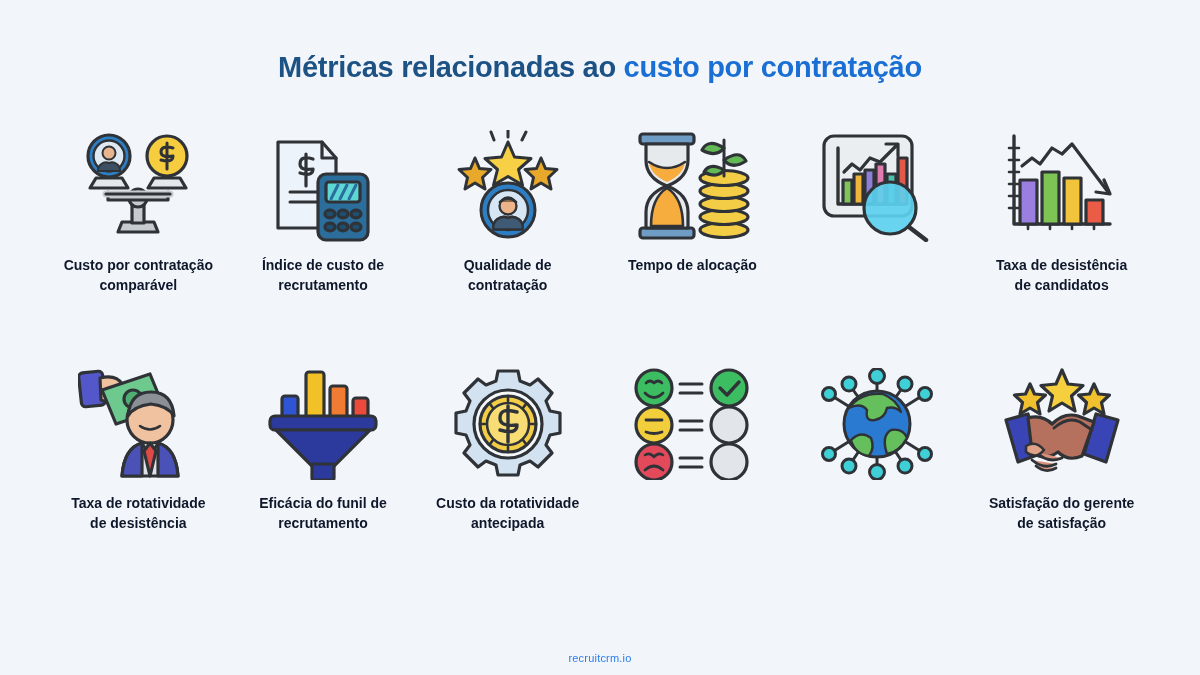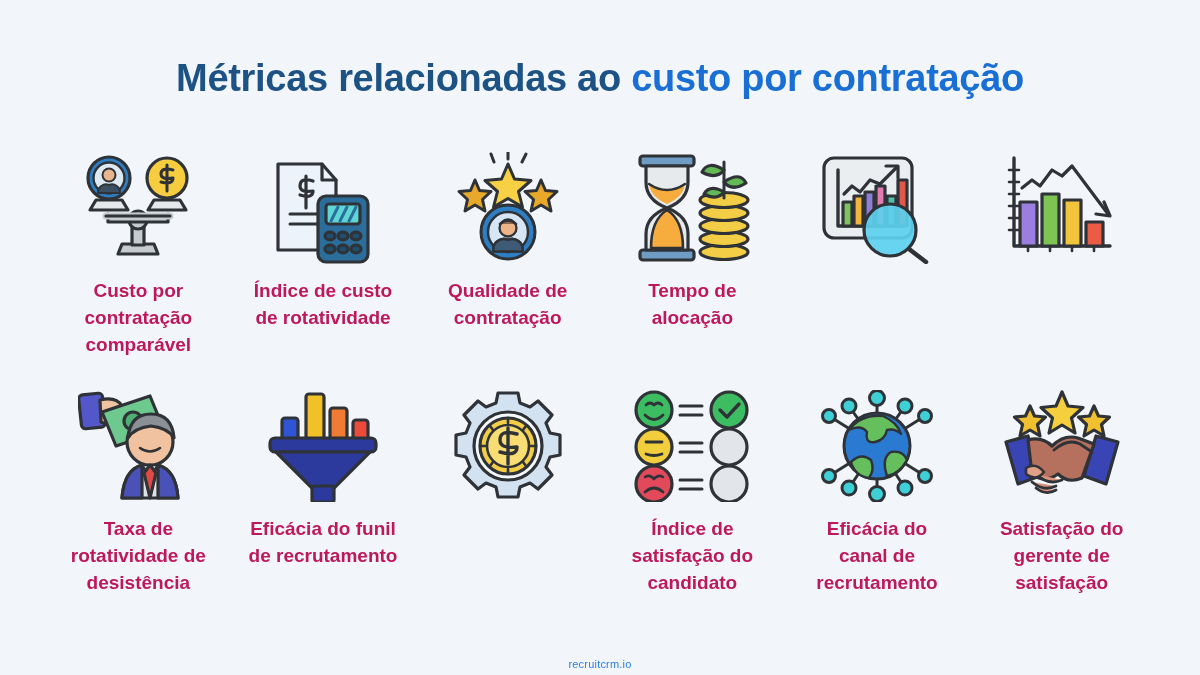--- a/index.html
+++ b/index.html
@@ -16,21 +16,21 @@
   .page {
     position: relative;
     width: 1200px;
     height: 675px;
     box-sizing: border-box;
   }
 
   
   .title {
     text-align: center;
-    font-size: 38px;
+    font-size: 29px;
     font-weight: bold;
     letter-spacing: -0.3px;
     padding-top: 33px;
     line-height: 1.1;
     white-space: nowrap;
   }
   .title .t-dark { color: #1d5285; }
   .title .t-accent { color: #1a6fd4; }
 
   
@@ -54,24 +54,24 @@
     height: 128px;
     width: 140px;
     display: flex;
     align-items: center;
     justify-content: center;
   }
   .icon-wrap svg { display: block; }
   .cell-label {
     margin-top: 6px;
     text-align: center;
-    font-size: 19px;
+    font-size: 14px;
     font-weight: bold;
     line-height: 1.42;
-    color: #be185d;
+    color: #0f172a;
     max-width: 150px;
   }
 
   
   .footer {
     position: absolute;
     left: 0;
     right: 0;
     bottom: 28px;
     text-align: center;
@@ -137,21 +137,21 @@
             <path d="M67 69 L74 55 M76 69 L83 55 M85 69 L92 55" stroke="#2b6e9c" stroke-width="3"></path>
             <ellipse cx="66" cy="84" rx="5" ry="3.8" fill="#1f4f70"></ellipse>
             <ellipse cx="79" cy="84" rx="5" ry="3.8" fill="#1f4f70"></ellipse>
             <ellipse cx="92" cy="84" rx="5" ry="3.8" fill="#1f4f70"></ellipse>
             <ellipse cx="66" cy="97" rx="5" ry="3.8" fill="#1f4f70"></ellipse>
             <ellipse cx="79" cy="97" rx="5" ry="3.8" fill="#1f4f70"></ellipse>
             <ellipse cx="92" cy="97" rx="5" ry="3.8" fill="#1f4f70"></ellipse>
           </g>
         </svg>
       </div>
-      <div class="cell-label">Índice de custo de rotatividade</div>
+      <div class="cell-label">Índice de custo de recrutamento</div>
     </div>
 
     <div class="cell">
       <div class="icon-wrap">
         <svg width="116" height="112" viewBox="0 0 116 112">
           <g stroke="#2f3337" stroke-width="3" fill="none" stroke-linecap="round" stroke-linejoin="round">
             <path d="M44 10 L41 2 M58 7 L58 0 M72 10 L76 2" stroke-width="3"></path>
             <path d="M58 12 L64.5 27 L81 28.5 L68.5 39.5 L72.5 55 L58 46.5 L43.5 55 L47.5 39.5 L35 28.5 L51.5 27 Z" fill="#f7d046"></path>
             <path d="M25 28 L29.5 38.5 L41 39.5 L32.5 47.5 L35 59 L25 53 L15 59 L17.5 47.5 L9 39.5 L20.5 38.5 Z" fill="#e8a92a"></path>
             <path d="M91 28 L95.5 38.5 L107 39.5 L98.5 47.5 L101 59 L91 53 L81 59 L83.5 47.5 L75 39.5 L86.5 38.5 Z" fill="#e8a92a"></path>
@@ -225,20 +225,21 @@
             <path d="M24 89 L24 99 M46 89 L46 99 M68 89 L68 99 M90 89 L90 99" stroke-width="2.6"></path>
             <rect x="16" y="50" width="17" height="44" fill="#9b7fe0"></rect>
             <rect x="38" y="42" width="17" height="52" fill="#7dc455"></rect>
             <rect x="60" y="48" width="17" height="46" fill="#f2c43c"></rect>
             <rect x="82" y="70" width="17" height="24" fill="#eb5c46"></rect>
             <path d="M18 36 L28 28 L36 34 L48 18 L58 24 L68 14 L104 62" stroke-width="3.2"></path>
             <path d="M92 62 L106 64 L100 50" stroke-width="3.2"></path>
           </g>
         </svg>
       </div>
+      <div class="cell-label">Taxa de desistência de candidatos</div>
     </div>
 
     <div class="cell">
       <div class="icon-wrap">
         <svg width="120" height="112" viewBox="0 0 120 112">
           <g stroke="#2f3337" stroke-width="3.2" fill="none" stroke-linecap="round" stroke-linejoin="round">
             <rect x="2" y="4" width="24" height="34" rx="4" fill="#5457c9" transform="rotate(-6 14 21)"></rect>
             <path d="M22 10 q16 -4 22 6 q10 0 12 8 q8 2 7 10 l-6 10 l-34 -12 Z" fill="#f0c2a0"></path>
             <path d="M24 22 L72 6 L86 40 L38 56 Z" fill="#6ec98e"></path>
             <circle cx="55" cy="31" r="9" fill="#4fae72"></circle>
@@ -279,20 +280,21 @@
           <g stroke="#2f3337" stroke-width="3.2" fill="none" stroke-linecap="round" stroke-linejoin="round">
             <path d="M46 3 h20 l2 10 l10 4 l8 -6 l14 14 l-6 8 l4 10 l10 2 v20 l-10 2 l-4 10 l6 8 l-14 14 l-8 -6 l-10 4 l-2 10 h-20 l-2 -10 l-10 -4 l-8 6 l-14 -14 l6 -8 l-4 -10 l-10 -2 v-20 l10 -2 l4 -10 l-6 -8 l14 -14 l8 6 l10 -4 Z" fill="#d2e2f0"></path>
             <circle cx="56" cy="56" r="34" fill="#f4f8fb"></circle>
             <circle cx="56" cy="56" r="28" fill="#f2cd45"></circle>
             <circle cx="56" cy="56" r="21" fill="#f7dd73" stroke-width="2.6"></circle>
             <path d="M56 38 L56 74 M65 44 q-17 -5 -17 6 q0 9 17 7 q0 10 -17 5" stroke-width="3.4"></path>
             <path d="M56 28 L56 33 M74 36 L71 40 M84 56 L79 56 M74 76 L71 72 M56 84 L56 79 M38 76 L41 72 M28 56 L33 56 M38 36 L41 40" stroke-width="2.6"></path>
           </g>
         </svg>
       </div>
+      <div class="cell-label">Custo da rotatividade antecipada</div>
     </div>
 
     <div class="cell">
       <div class="icon-wrap">
         <svg width="120" height="112" viewBox="0 0 120 112">
           <g stroke="#2f3337" stroke-width="3.2" fill="none" stroke-linecap="round" stroke-linejoin="round">
 
             <circle cx="22" cy="20" r="18" fill="#3dbd62"></circle>
             <path d="M14 15 q4 -4 8 0 M30 15 q-4 -4 -8 0" stroke-width="2.6"></path>
             <path d="M13 25 q9 9 18 0" stroke-width="2.8"></path>
@@ -307,21 +309,20 @@
             <circle cx="97" cy="57" r="18" fill="#e2e6ea"></circle>
 
             <circle cx="22" cy="94" r="18" fill="#e24a5c"></circle>
             <path d="M13 87 q5 -3 9 2 M31 87 q-5 -3 -9 2" stroke-width="2.6"></path>
             <path d="M13 102 q9 -8 18 0" stroke-width="2.8"></path>
             <path d="M48 90 L70 90 M48 99 L70 99" stroke-width="3"></path>
             <circle cx="97" cy="94" r="18" fill="#e2e6ea"></circle>
           </g>
         </svg>
       </div>
-      <div class="cell-label">Índice de satisfação do candidato</div>
     </div>
 
     <div class="cell">
       <div class="icon-wrap">
         <svg width="116" height="112" viewBox="0 0 116 112">
           <g stroke="#2f3337" stroke-width="3" fill="none" stroke-linecap="round" stroke-linejoin="round">
             <path d="M58 56 L58 8 M58 56 L30 16 M58 56 L86 16 M58 56 L10 26 M58 56 L106 26 M58 56 L10 86 M58 56 L106 86 M58 56 L30 98 M58 56 L86 98 M58 56 L58 104"></path>
             <circle cx="58" cy="56" r="33" fill="#2b7ad1"></circle>
             <path d="M30 40 q12 -6 18 2 q-2 12 8 10 q10 -2 12 -12 q8 -2 14 4 q-4 -12 -18 -18 q-22 -2 -34 14 Z" fill="#64bf5c" stroke-width="2.4"></path>
             <path d="M32 72 q10 -10 20 -2 q4 10 -2 18 q-14 -2 -18 -16 Z" fill="#64bf5c" stroke-width="2.4"></path>
@@ -332,21 +333,20 @@
             <circle cx="10" cy="26" r="6.5" fill="#3ed0d6"></circle>
             <circle cx="106" cy="26" r="6.5" fill="#3ed0d6"></circle>
             <circle cx="10" cy="86" r="6.5" fill="#3ed0d6"></circle>
             <circle cx="106" cy="86" r="6.5" fill="#3ed0d6"></circle>
             <circle cx="30" cy="98" r="7" fill="#3ed0d6"></circle>
             <circle cx="86" cy="98" r="7" fill="#3ed0d6"></circle>
             <circle cx="58" cy="104" r="7.5" fill="#3ed0d6"></circle>
           </g>
         </svg>
       </div>
-      <div class="cell-label">Eficácia do canal de recrutamento</div>
     </div>
 
     <div class="cell">
       <div class="icon-wrap">
         <svg width="120" height="112" viewBox="0 0 120 112">
           <g stroke="#2f3337" stroke-width="3.2" fill="none" stroke-linecap="round" stroke-linejoin="round">
             <path d="M60 2 L66 16 L81 17.5 L69.5 28 L73 43 L60 35 L47 43 L50.5 28 L39 17.5 L54 16 Z" fill="#f5cf3e"></path>
             <path d="M28 16 L32.5 26 L43.5 27 L35.5 34.5 L38 46 L28 40 L18 46 L20.5 34.5 L12.5 27 L23.5 26 Z" fill="#f1c02e"></path>
             <path d="M92 16 L96.5 26 L107.5 27 L99.5 34.5 L102 46 L92 40 L82 46 L84.5 34.5 L76.5 27 L87.5 26 Z" fill="#f1c02e"></path>
             <path d="M4 52 L26 46 L38 86 L16 94 Z" fill="#3a45b5"></path>

